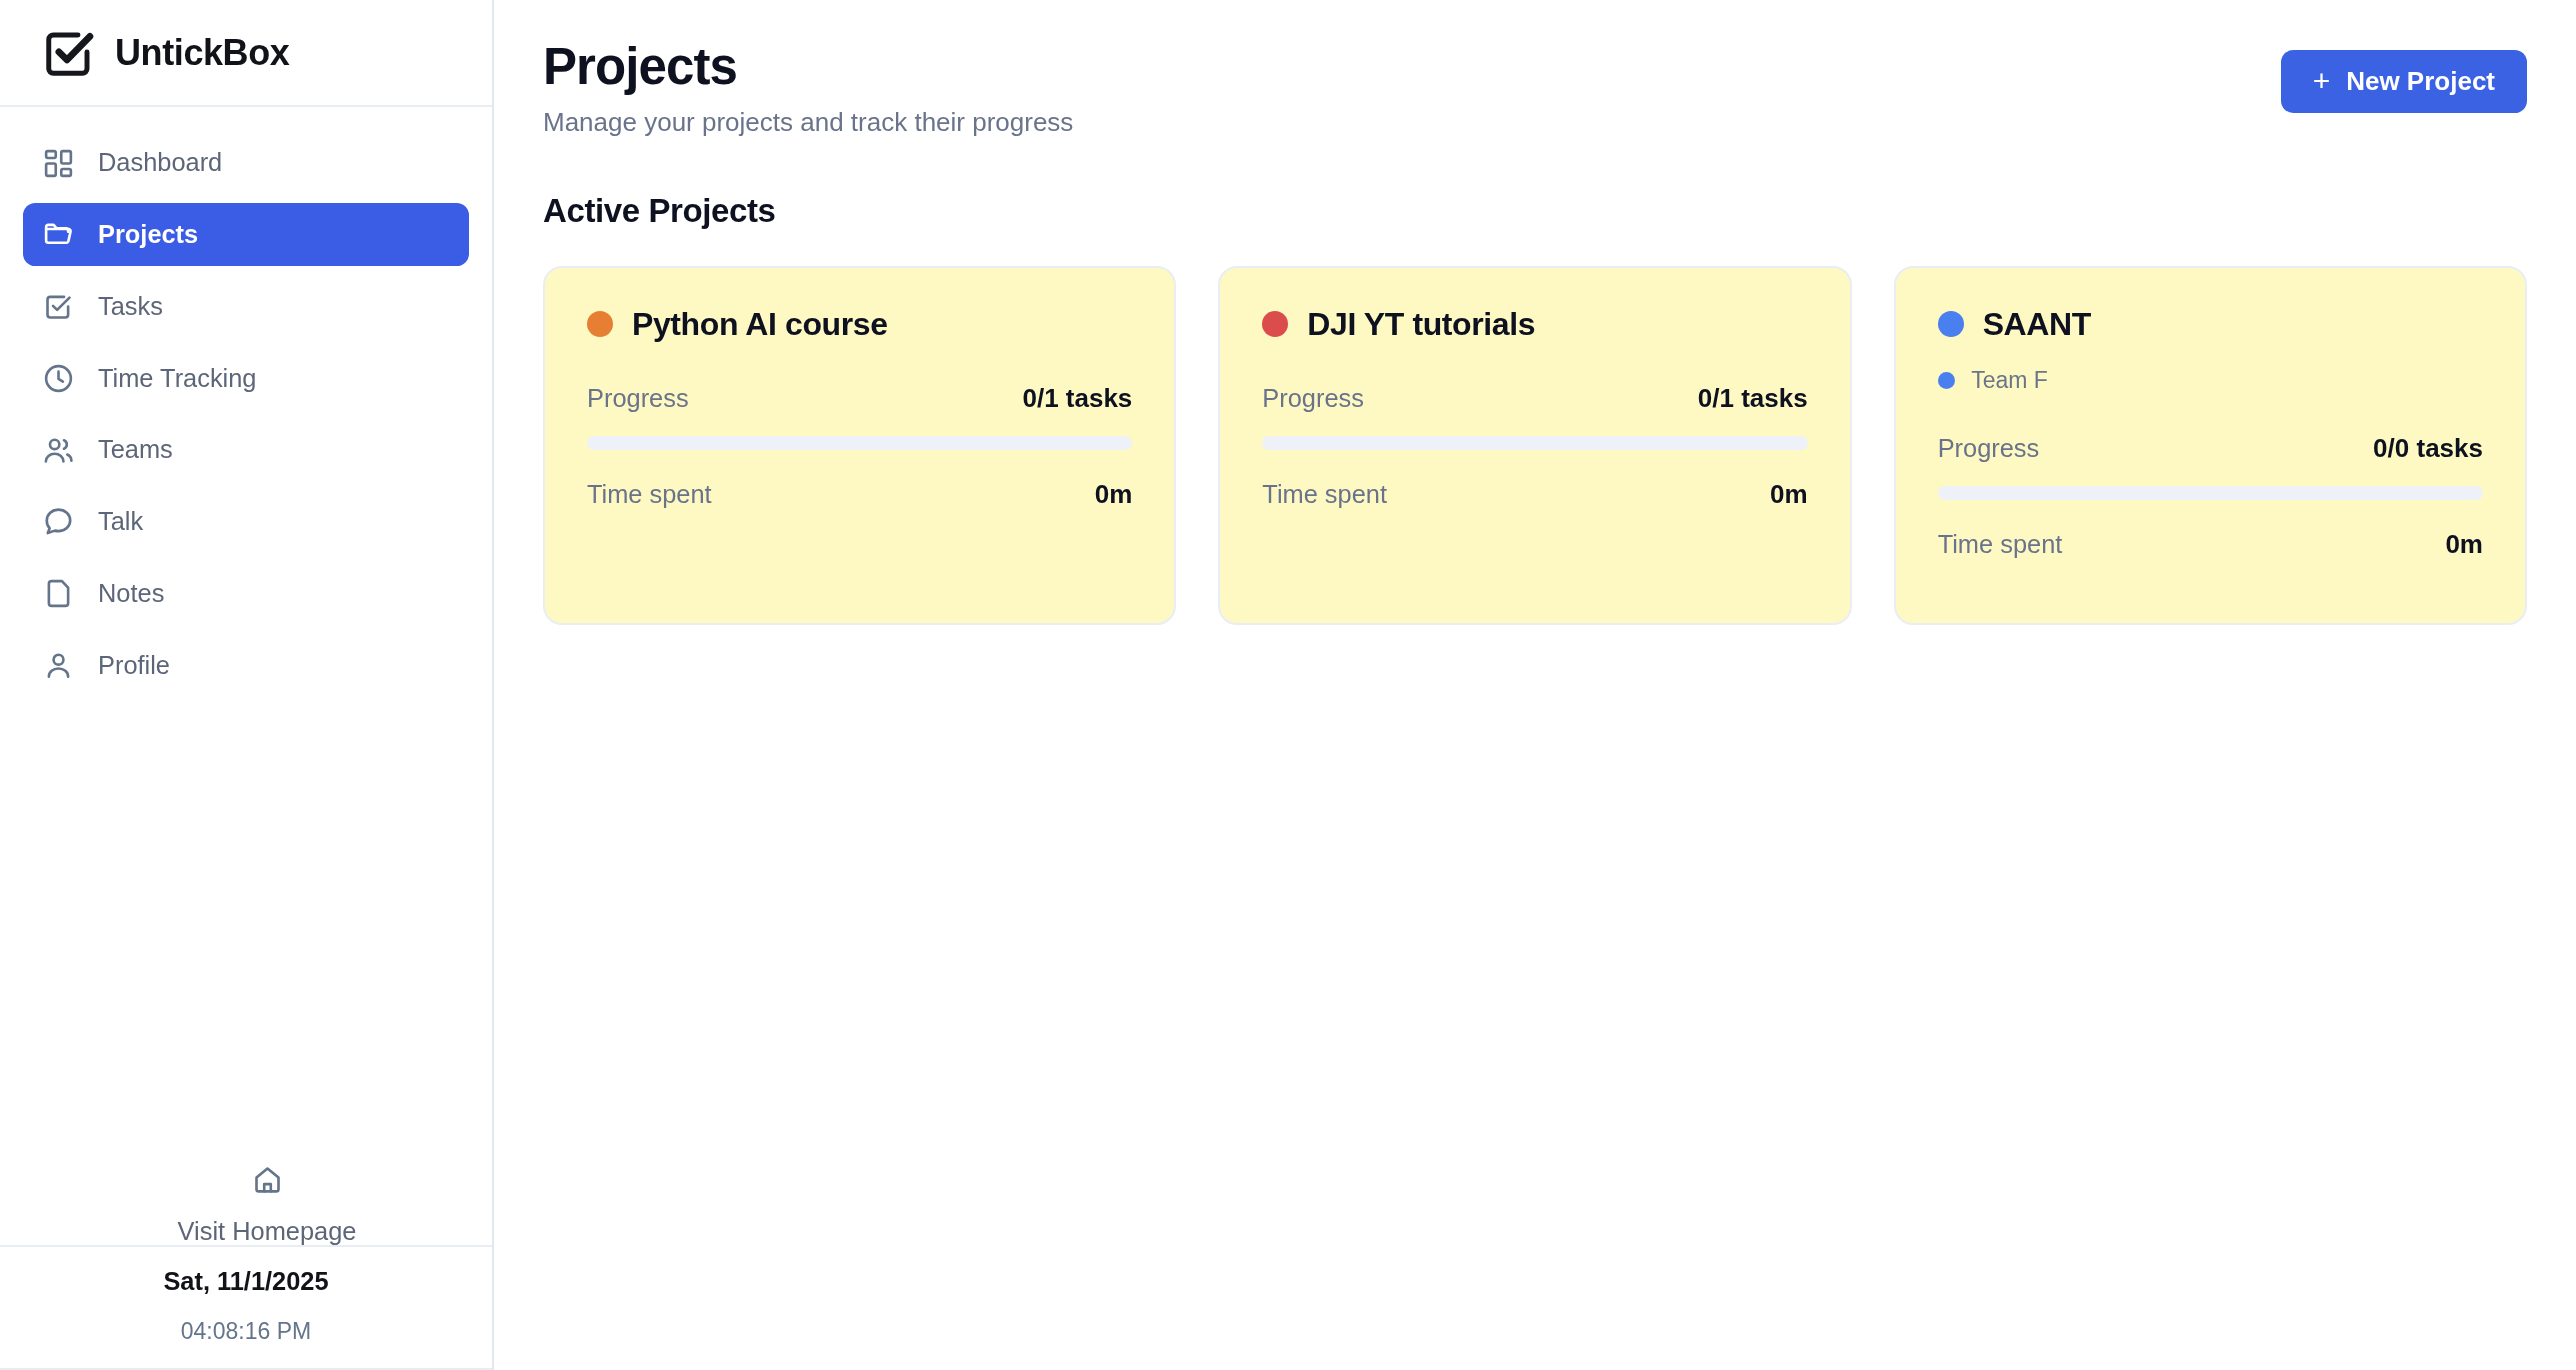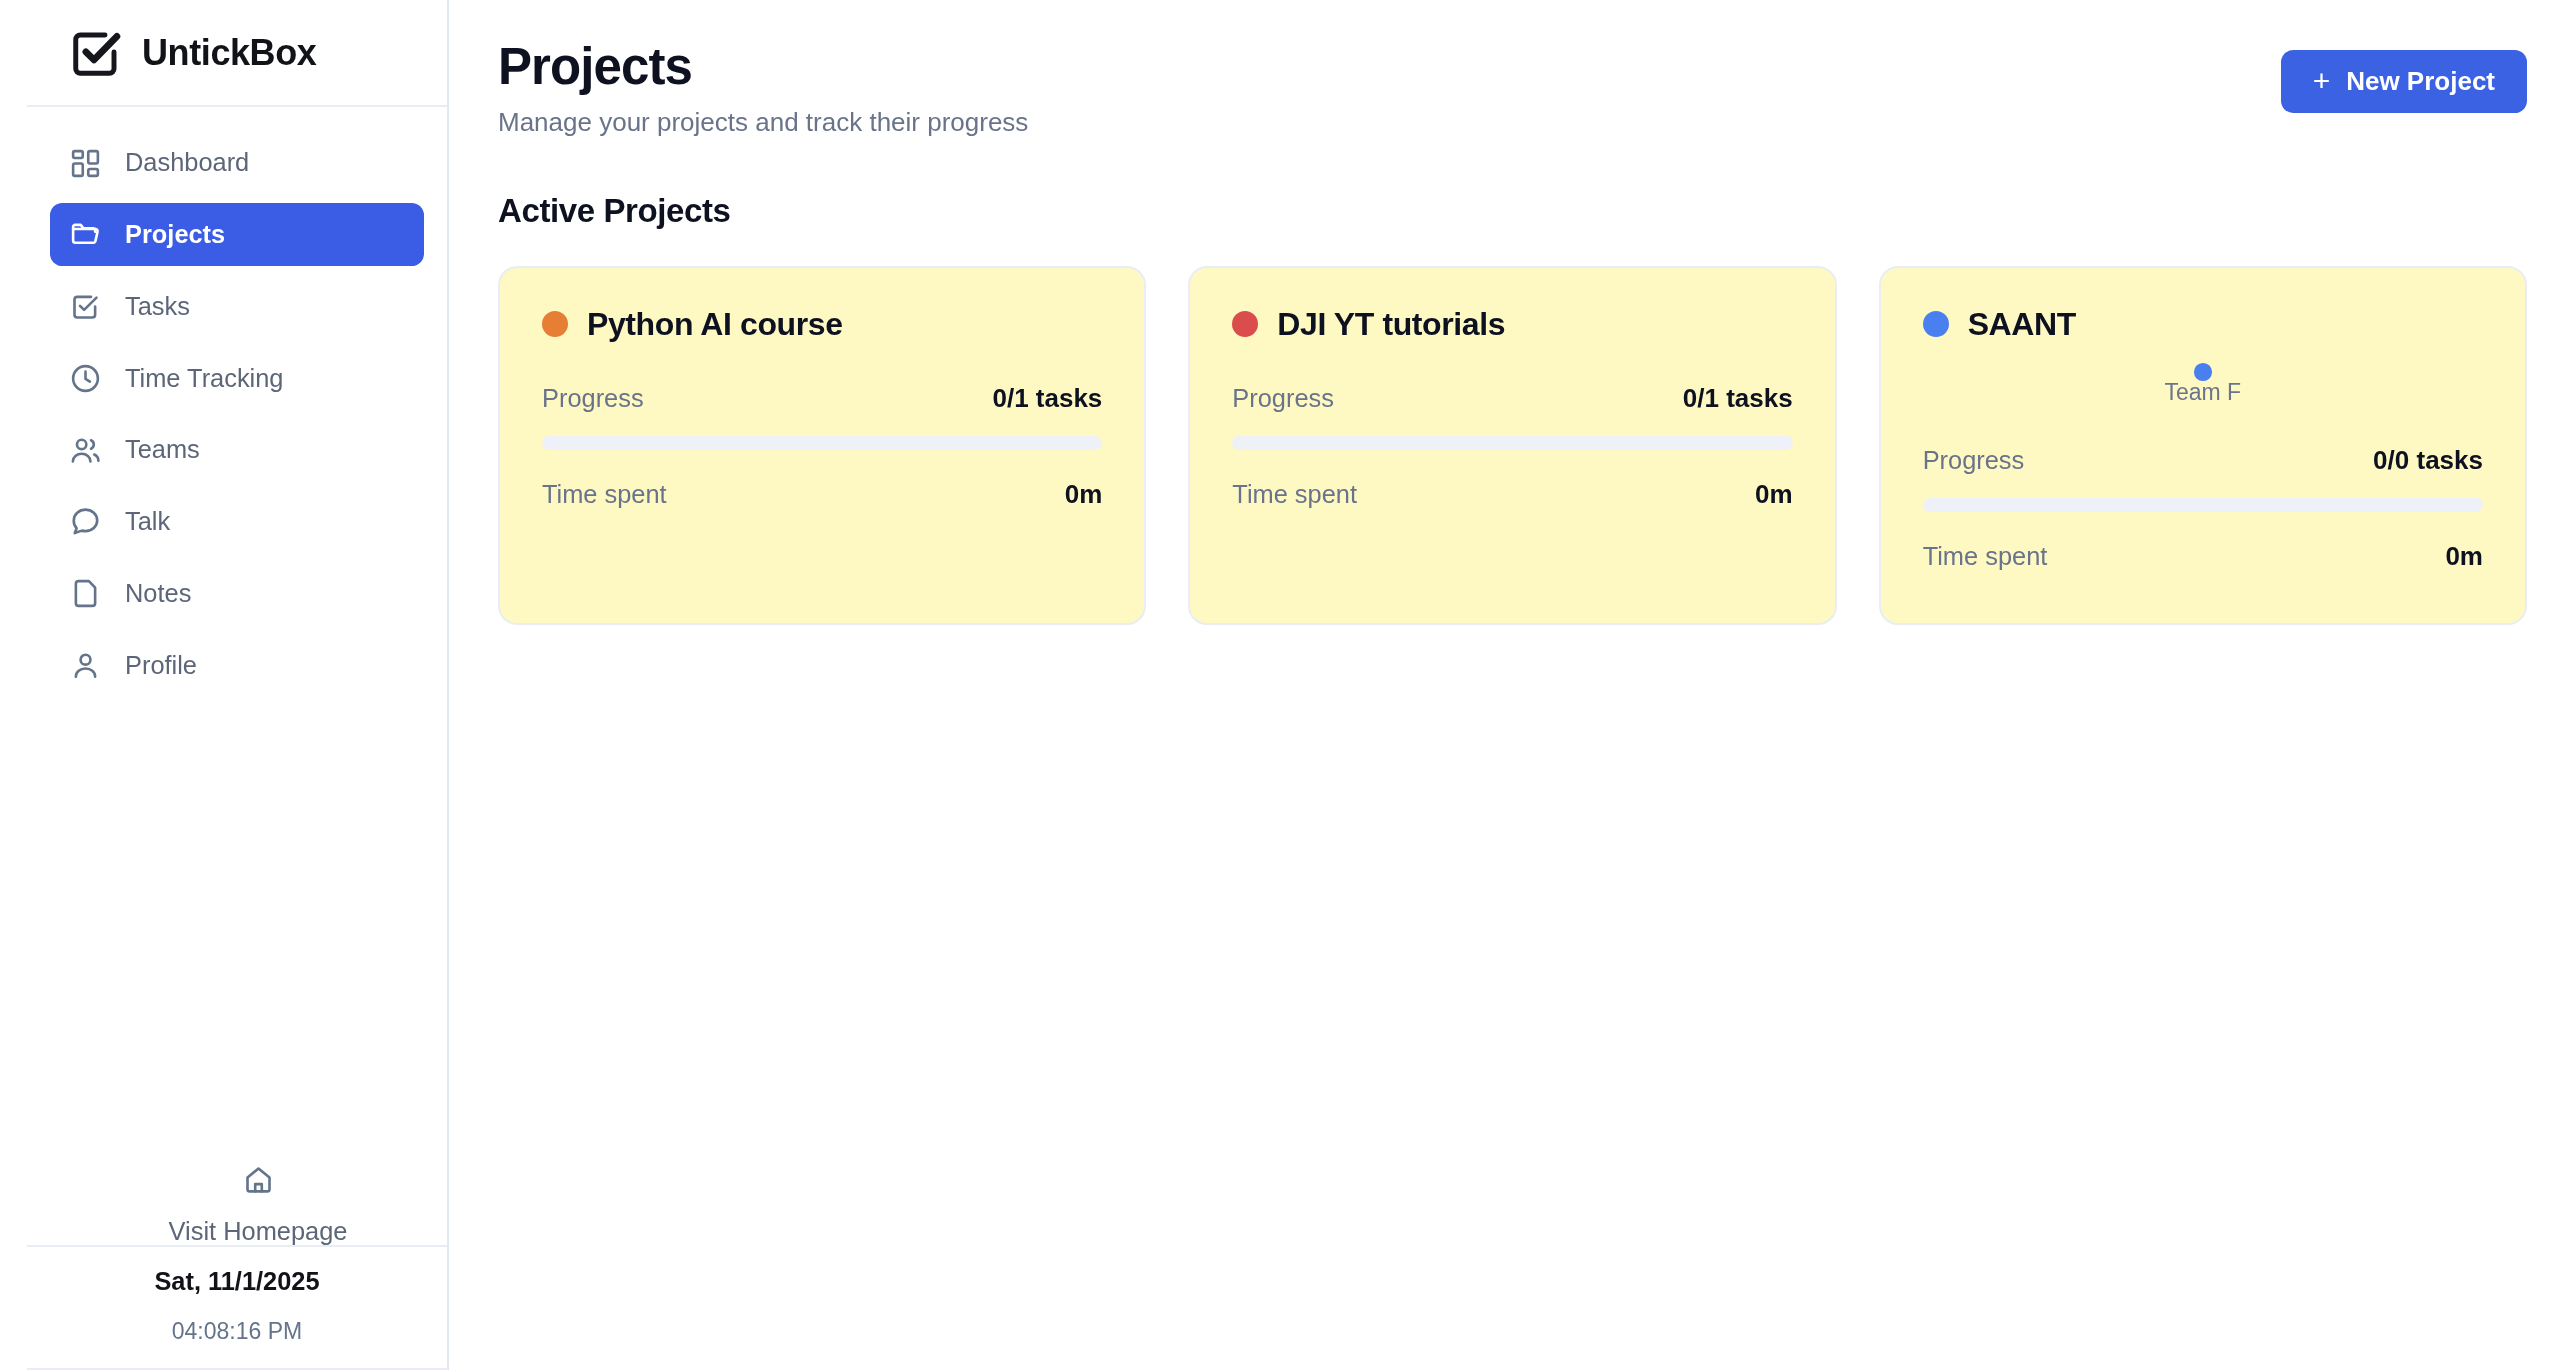--- a/index.html
+++ b/index.html
@@ -7,26 +7,25 @@
     width: 2576px; height: 1370px;
     background: #ffffff;
     font-family: "Liberation Sans", sans-serif;
     -webkit-font-smoothing: antialiased;
     overflow: hidden;
   }
   .app { display: flex; width: 2576px; height: 1370px; }
 
   
   .sidebar {
-    width: 449px; height: 1370px;
+    width: 494px; height: 1370px;
     background: #ffffff;
     border-right: 2.6px solid #e2e8f0;
     display: flex; flex-direction: column;
     position: relative;
-    padding-left: 27px;
   }
   .brand {
     height: 107px;
     display: flex; align-items: center;
     gap: 19px;
     padding-left: 42px;
     border-bottom: 2.6px solid #e8edf4;
     flex: none;
   }
   .brand-logo { width: 54px; height: 54px; flex: none; display:block; }
@@ -99,21 +98,21 @@
     border-radius: 19px;
     padding: 39px 42px 42px 42px;
     min-height: 359px;
     display: flex; flex-direction: column;
     cursor: pointer;
   }
   .card-title-row { display: flex; align-items: center; gap: 19px; }
   .dot { width: 26px; height: 26px; border-radius: 50%; flex: none; display:block; }
   .card-title { font-size: 32px; font-weight: 700; color: #0e1220; letter-spacing: -0.4px; line-height: 1.1; }
 
-  .team-row { display: flex; align-items: center; margin-top: 21px; flex-direction: column; }
+  .team-row { display: flex; align-items: center; gap: 16px; margin-top: 27px; }
   .team-dot { width: 17.5px; height: 17.5px; border-radius: 50%; flex: none; display:block; }
   .team-label { font-size: 23px; color: #6b7589; line-height: 1; }
 
   .stat-row { display: flex; align-items: baseline; justify-content: space-between; }
   .stat-progress { margin-top: 42px; }
   .stat-label { font-size: 25.4px; color: #69738a; line-height: 1.1; }
   .stat-value { font-size: 26px; font-weight: 700; color: #0e1220; line-height: 1.1; }
 
   .progress-track {
     margin-top: 23px;

